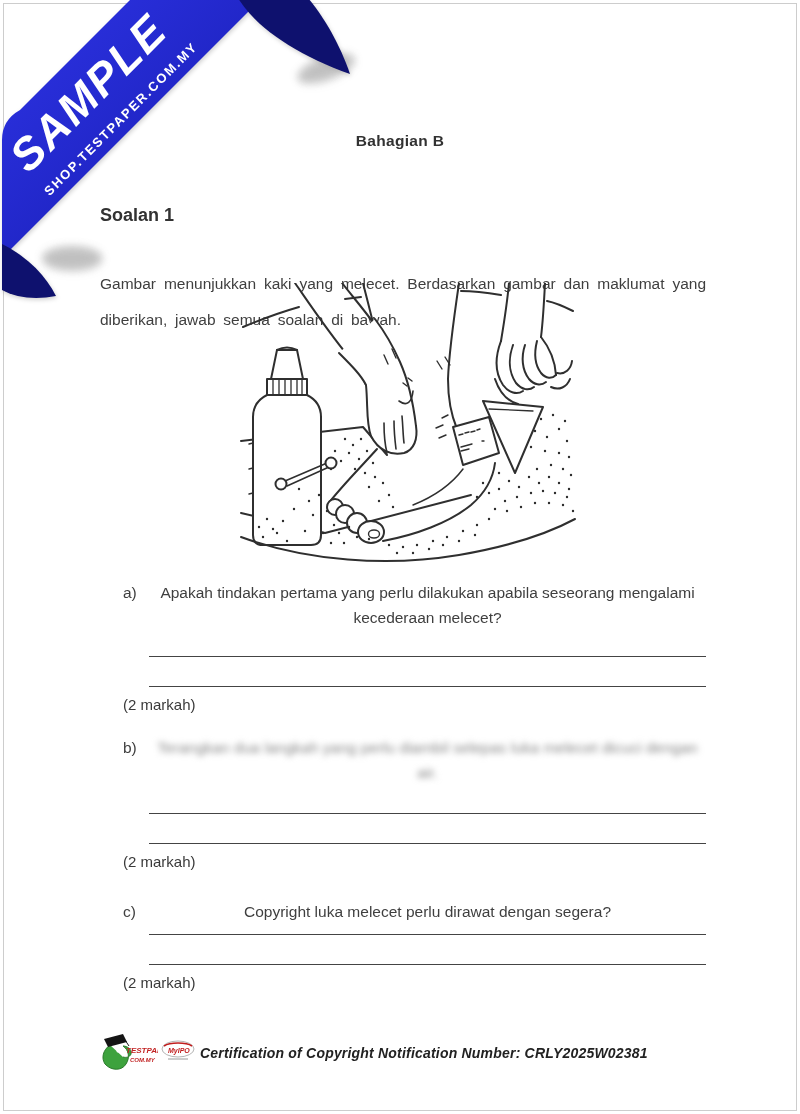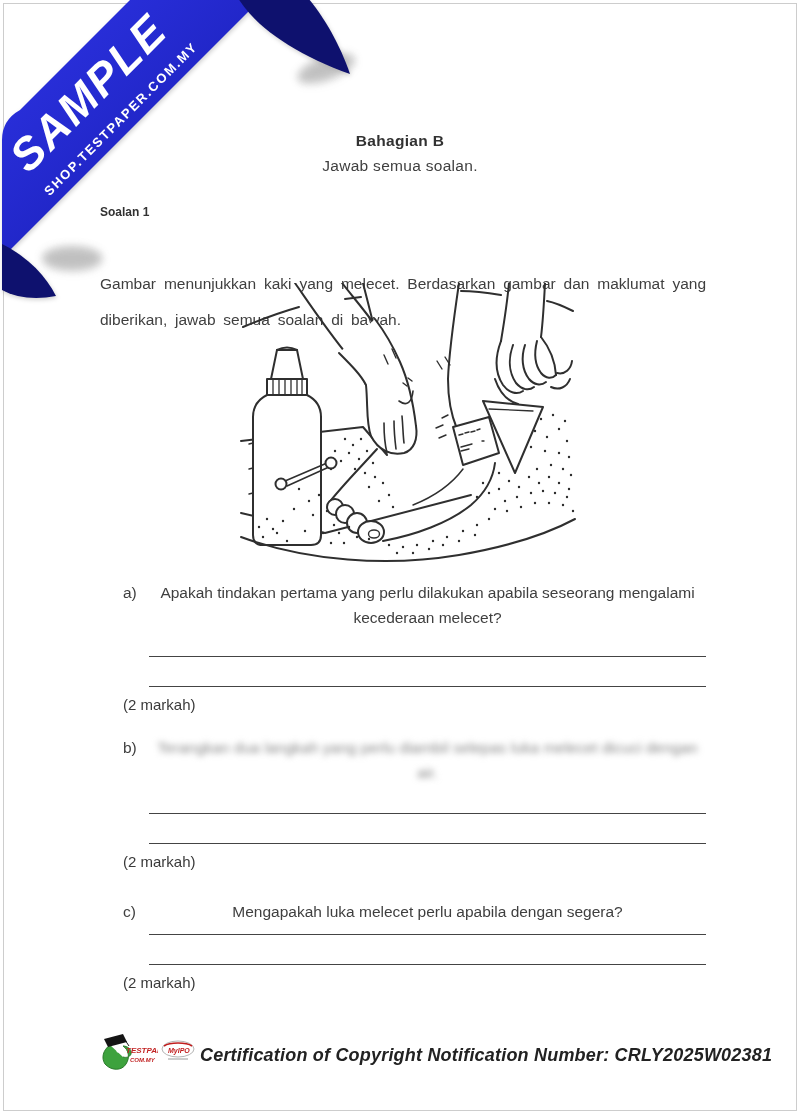--- a/index.html
+++ b/index.html
@@ -3,44 +3,43 @@
 <meta charset="utf-8">
 <style>
   html,body{margin:0;padding:0;background:#ffffff;}
   .page{
     position:relative;width:800px;height:1114px;background:#fff;overflow:hidden;
     font-family:"Liberation Sans",sans-serif;color:#3f3f3f;
   }
   .frame{position:absolute;inset:3px;border:1px solid #cdcdcd;pointer-events:none;}
   .center-line{position:absolute;left:0;width:100%;text-align:center;font-size:15.5px;letter-spacing:.3px;}
   .bold{font-weight:bold;color:#323232;}
-  .soalan-title{position:absolute;left:100px;top:205px;font-size:12px;font-weight:bold;color:#323232;}
+  .soalan-title{position:absolute;left:100px;top:205px;font-size:18px;font-weight:bold;color:#323232;}
   .intro{position:absolute;left:100px;top:231px;width:606px;font-size:15.5px;line-height:36px;
          text-align:justify;word-spacing:3.5px;margin-top:35px;}
   .illus{position:absolute;left:237px;top:283px;}
   .part{position:absolute;left:123px;width:583px;font-size:15.5px;line-height:25px;}
   .part-row{display:flex;}
   .part-label{width:26px;flex:none;}
   .part-text{flex:1;text-align:center;}
   .blurred{filter:blur(3.2px);color:#878787;}
   .ans{margin-left:26px;border-bottom:1.7px solid #444;}
   .marks{text-align:left;font-size:15px;margin-top:5px;color:#3a3a3a;}
   .ribbon{position:absolute;left:0;top:0;filter:drop-shadow(1px 2px 2px rgba(0,0,0,.18));}
-  .footer-cert{position:absolute;left:200px;top:1045px;font-size:18px;font-style:italic;
+  .footer-cert{position:absolute;left:200px;top:1045px;font-size:14px;font-style:italic;
                font-weight:bold;color:#222;letter-spacing:.2px;}
   .logo{position:absolute;}
 </style>
 </head>
 <body>
 
 <div class="page">
   <div class="frame"></div>
 
   <div class="center-line bold" style="top:96px;margin-top:36px;">Bahagian B</div>
-  <div class="center-line" style="top:157px;">Jawab semua soalan.</div>
 
   <div class="soalan-title">Soalan 1</div>
   <div class="intro">Gambar menunjukkan kaki yang melecet. Berdasarkan gambar dan maklumat yang diberikan, jawab semua soalan di bawah.</div>
 
   <svg class="illus" width="340" height="285" viewBox="0 0 340 285" fill="none" stroke="#2f2f2f" stroke-width="2" stroke-linecap="round" stroke-linejoin="round">
 
     <g>
       <path d="M 6,44 C 30,34 48,28 62,24"></path>
       <path d="M 108,16 L 124,14"></path>
       <path d="M 224,8 C 238,8 252,10 264,12"></path>
@@ -155,21 +154,21 @@
       <span class="part-text blurred">Terangkan dua langkah yang perlu diambil selepas luka melecet dicuci dengan air.</span>
     </div>
     <div class="ans" style="margin-top:28px;"></div>
     <div class="ans" style="margin-top:29px;"></div>
     <div class="marks">(2 markah)</div>
   </div>
 
   <div class="part" style="top:899px;">
     <div class="part-row">
       <span class="part-label">c)</span>
-      <span class="part-text">Mengapakah luka melecet perlu apabila dengan segera?</span>
+      <span class="part-text">Copyright luka melecet perlu dirawat dengan segera?</span>
     </div>
     <div class="ans" style="margin-top:10px;"></div>
     <div class="ans" style="margin-top:29px;"></div>
     <div class="marks">(2 markah)</div>
   </div>
 
   <svg class="logo" style="left:96px;top:1032px;" width="62" height="38" viewBox="0 0 62 38">
     <path d="M 14,13 C 7,18 5,26 9,32 C 15,39 26,39 30,32 C 34,26 33,18 27,14 C 31,14 36,17 35,22 C 34,25 30,26 27,25" fill="#3da23d" stroke="#2c7a2c" stroke-width="1"></path>
     <circle cx="22" cy="19" r="1.5" fill="#fff"></circle>
     <polygon points="8,7 27,2 31,10 12,15" fill="#141414"></polygon>

